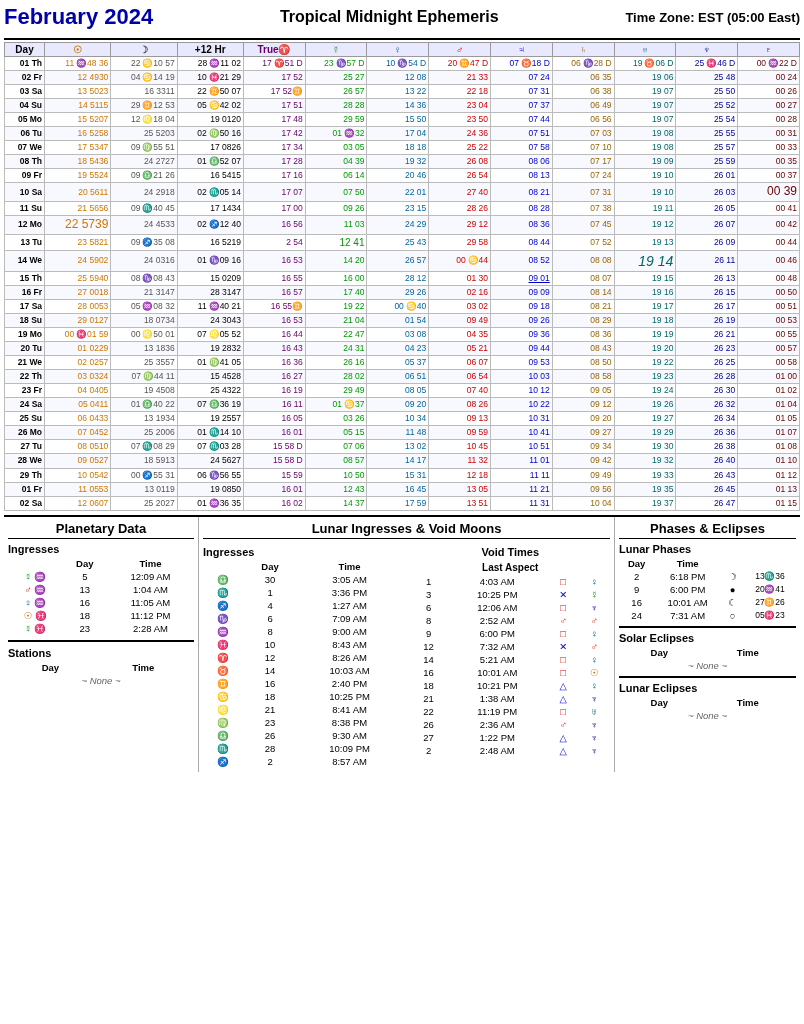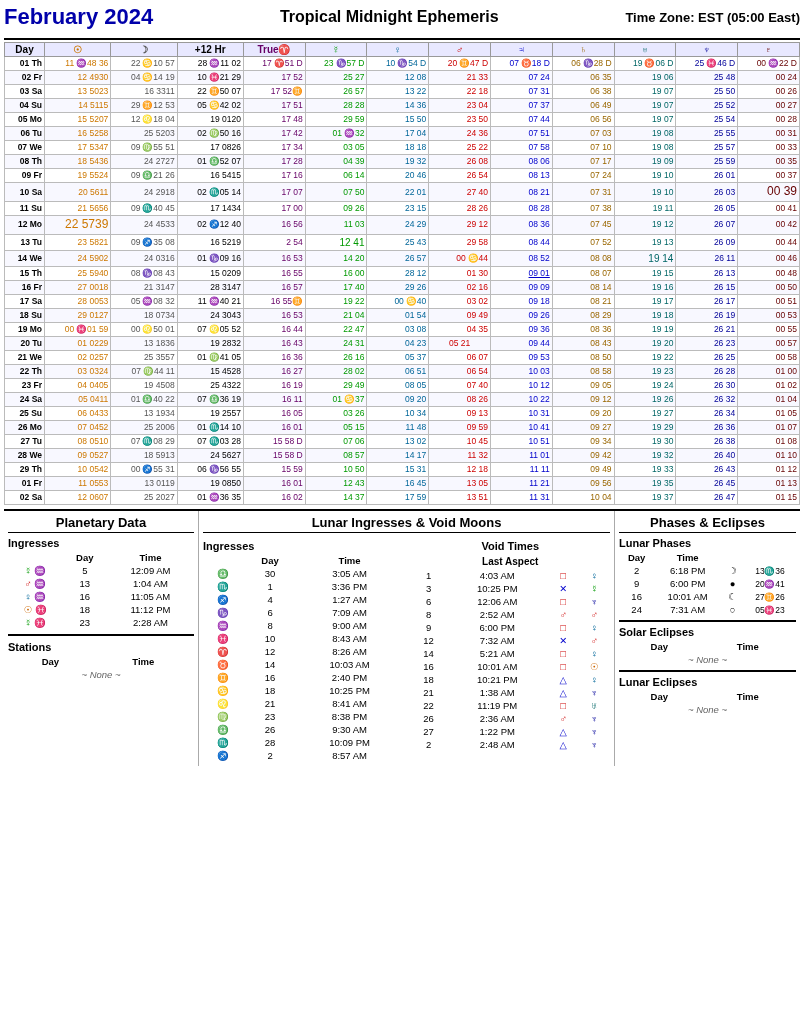--- a/index.html
+++ b/index.html
@@ -352,21 +352,21 @@
           <td class="col-day" style="font-size: 8.5px;">14 We</td>
           <td class="col-sun" style="font-size: 8.5px;">24 5902</td>
           <td class="col-moon" style="font-size: 8.5px;">24 0316</td>
           <td class="col-12hr" style="font-size: 8.5px;">01 ♑09 16</td>
           <td class="col-true" style="font-size: 8.5px;">16 53</td>
           <td class="col-merc" style="font-size: 8.5px;">14 20</td>
           <td class="col-ven" style="font-size: 8.5px;">26 57</td>
           <td class="col-mars" style="font-size: 8.5px;">00 ♋44</td>
           <td class="col-jup" style="font-size: 8.5px;">08 52</td>
           <td class="col-sat" style="font-size: 8.5px;">08 08</td>
-          <td class="col-ura" style="font-size: 10px;">19 14</td>
+          <td class="col-ura" style="font-size: 14px; font-style: italic;">19 14</td>
           <td class="col-nep" style="font-size: 8.5px;">26 11</td>
           <td class="col-plu" style="font-size: 8.5px;">00 46</td>
         </tr>
         <tr class="row-odd">
           <td class="col-day" style="font-size: 8.5px;">15 Th</td>
           <td class="col-sun" style="font-size: 8.5px;">25 5940</td>
           <td class="col-moon" style="font-size: 8.5px;">08 ♑08 43</td>
           <td class="col-12hr" style="font-size: 8.5px;">15 0209</td>
           <td class="col-true" style="font-size: 8.5px;">16 55</td>
           <td class="col-merc" style="font-size: 8.5px;">16 00</td>
@@ -439,21 +439,21 @@
           <td class="col-plu" style="font-size: 8.5px;">00 55</td>
         </tr>
         <tr class="row-even">
           <td class="col-day" style="font-size: 8.5px;">20 Tu</td>
           <td class="col-sun" style="font-size: 8.5px;">01 0229</td>
           <td class="col-moon" style="font-size: 8.5px;">13 1836</td>
           <td class="col-12hr" style="font-size: 8.5px;">19 2832</td>
           <td class="col-true" style="font-size: 8.5px;">16 43</td>
           <td class="col-merc" style="font-size: 8.5px;">24 31</td>
           <td class="col-ven" style="font-size: 8.5px;">04 23</td>
-          <td class="col-mars" style="font-size: 8.5px; text-align: center;">05 21</td>
+          <td class="col-mars" style="font-size: 8.5px;">05 21</td>
           <td class="col-jup" style="font-size: 8.5px;">09 44</td>
           <td class="col-sat" style="font-size: 8.5px;">08 43</td>
           <td class="col-ura" style="font-size: 8.5px;">19 20</td>
           <td class="col-nep" style="font-size: 8.5px;">26 23</td>
           <td class="col-plu" style="font-size: 8.5px;">00 57</td>
         </tr>
         <tr class="row-odd">
           <td class="col-day" style="font-size: 8.5px;">21 We</td>
           <td class="col-sun" style="font-size: 8.5px;">02 0257</td>
           <td class="col-moon" style="font-size: 8.5px;">25 3557</td>

